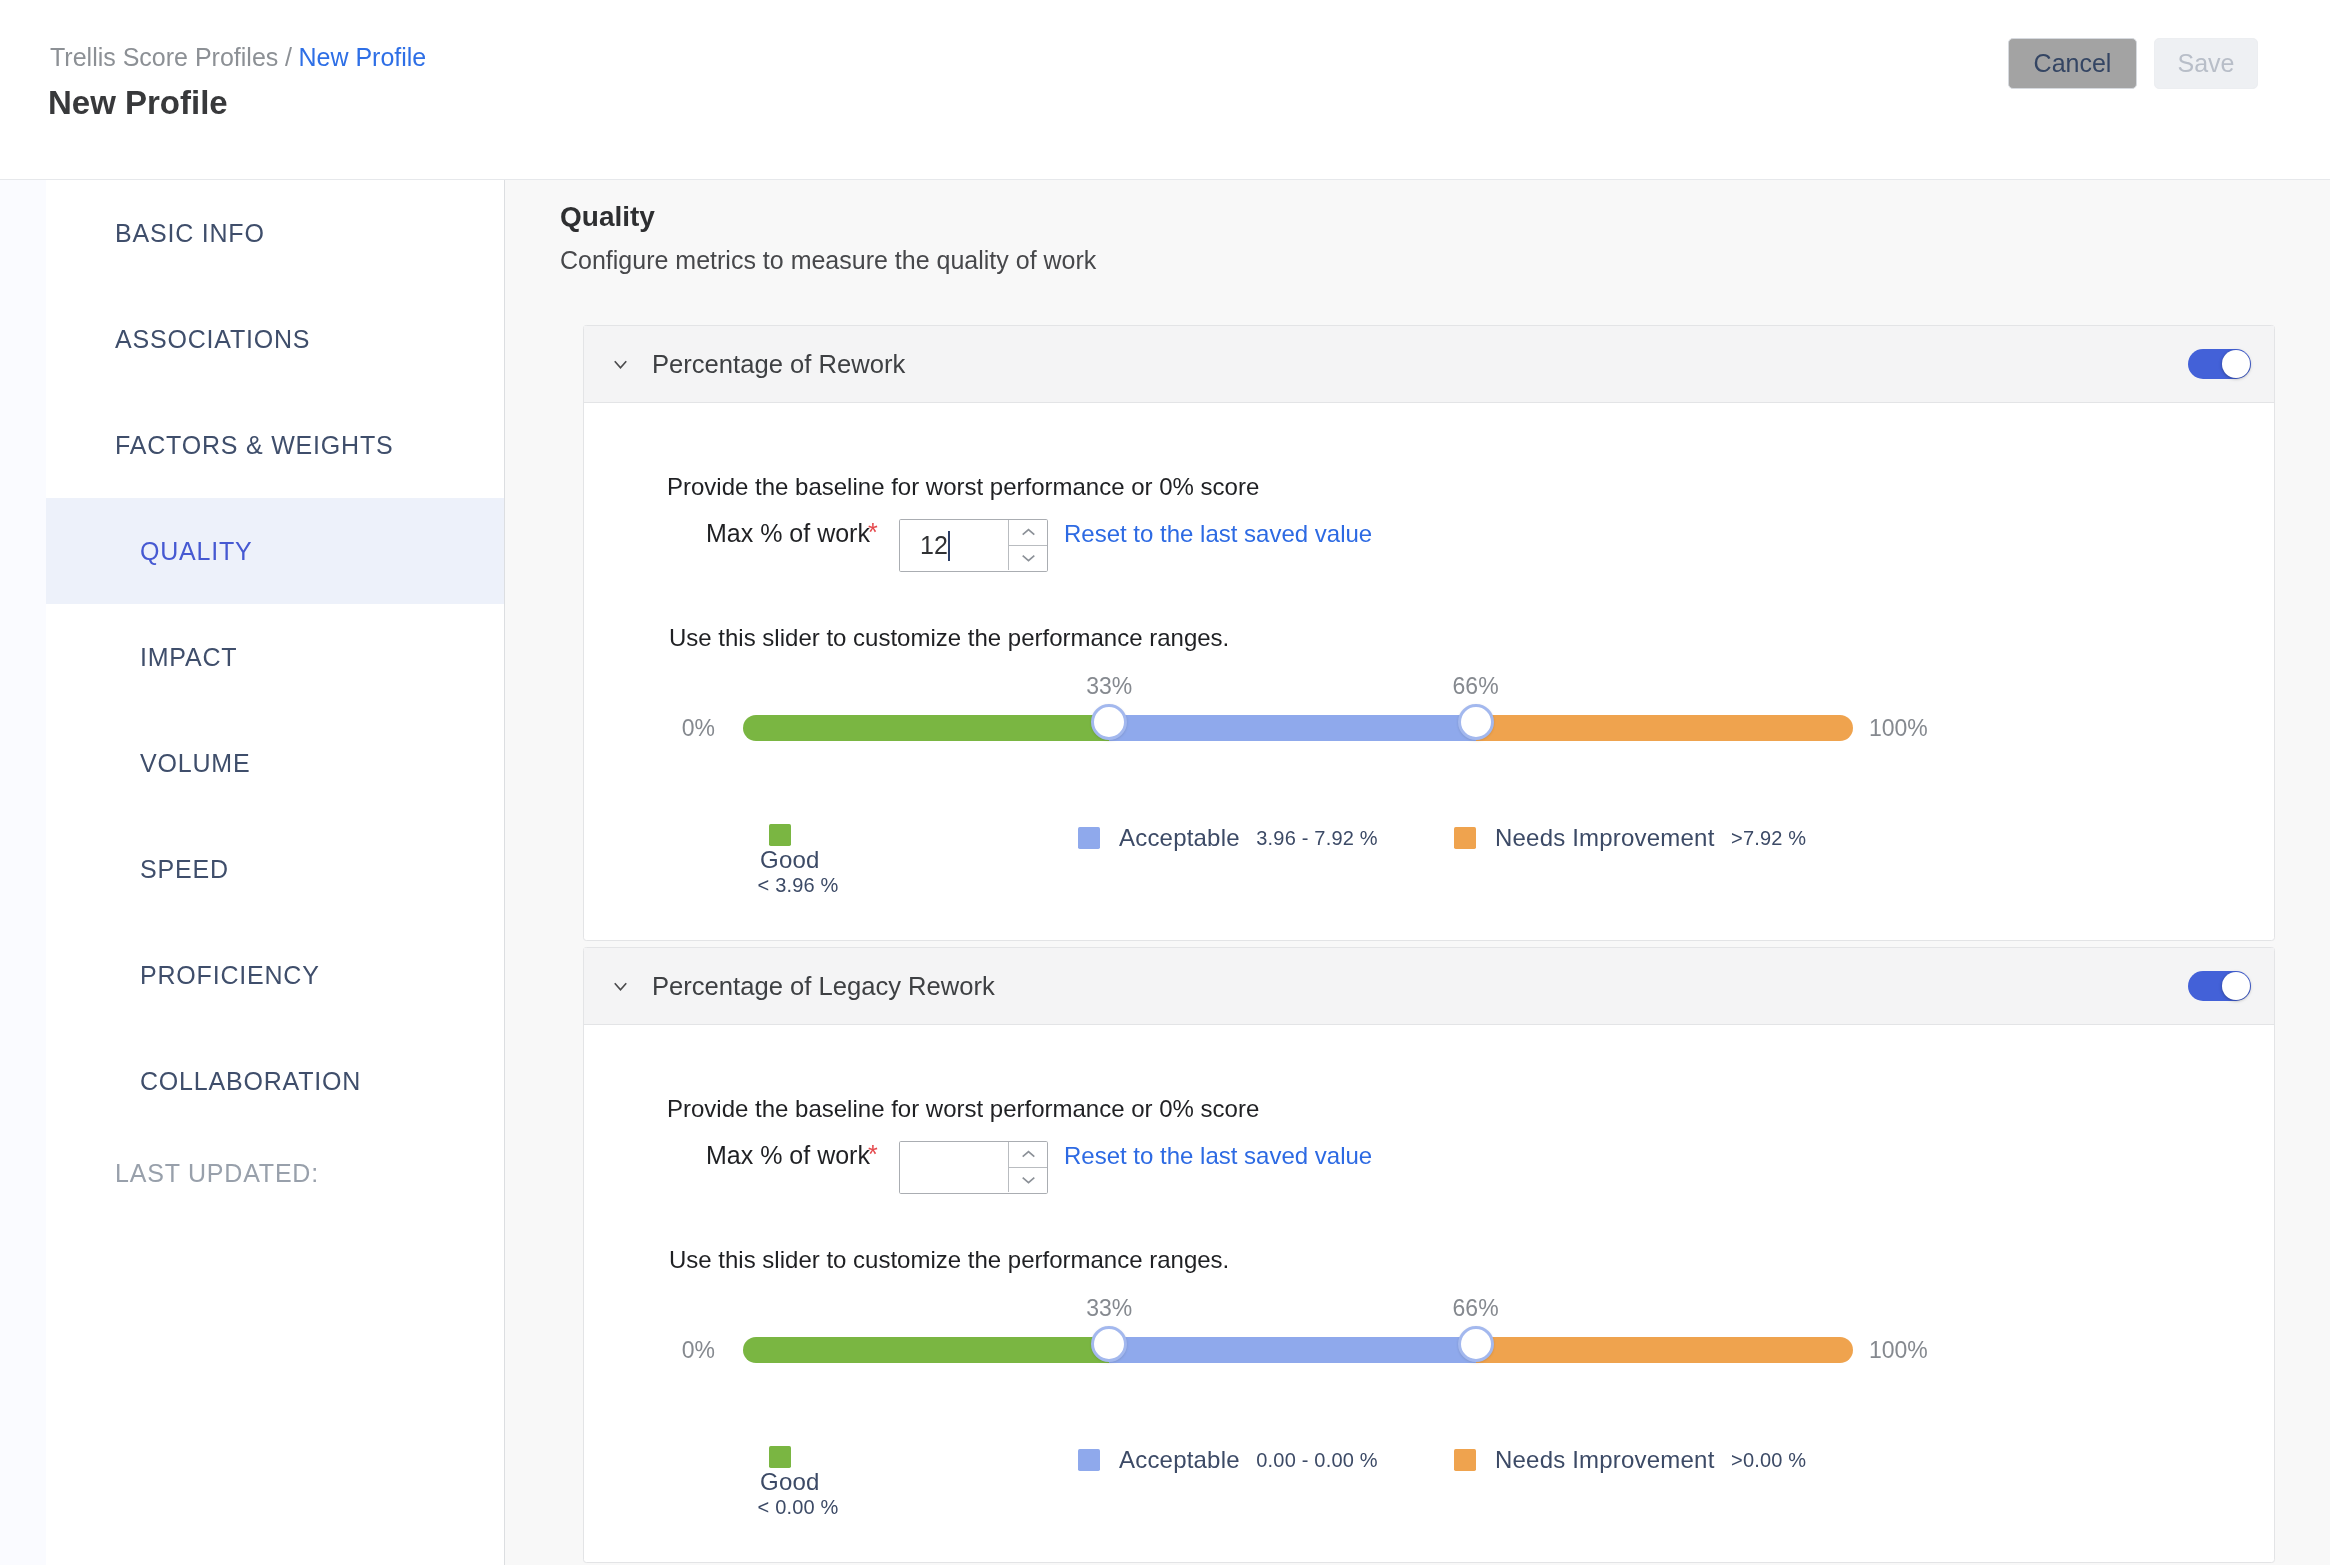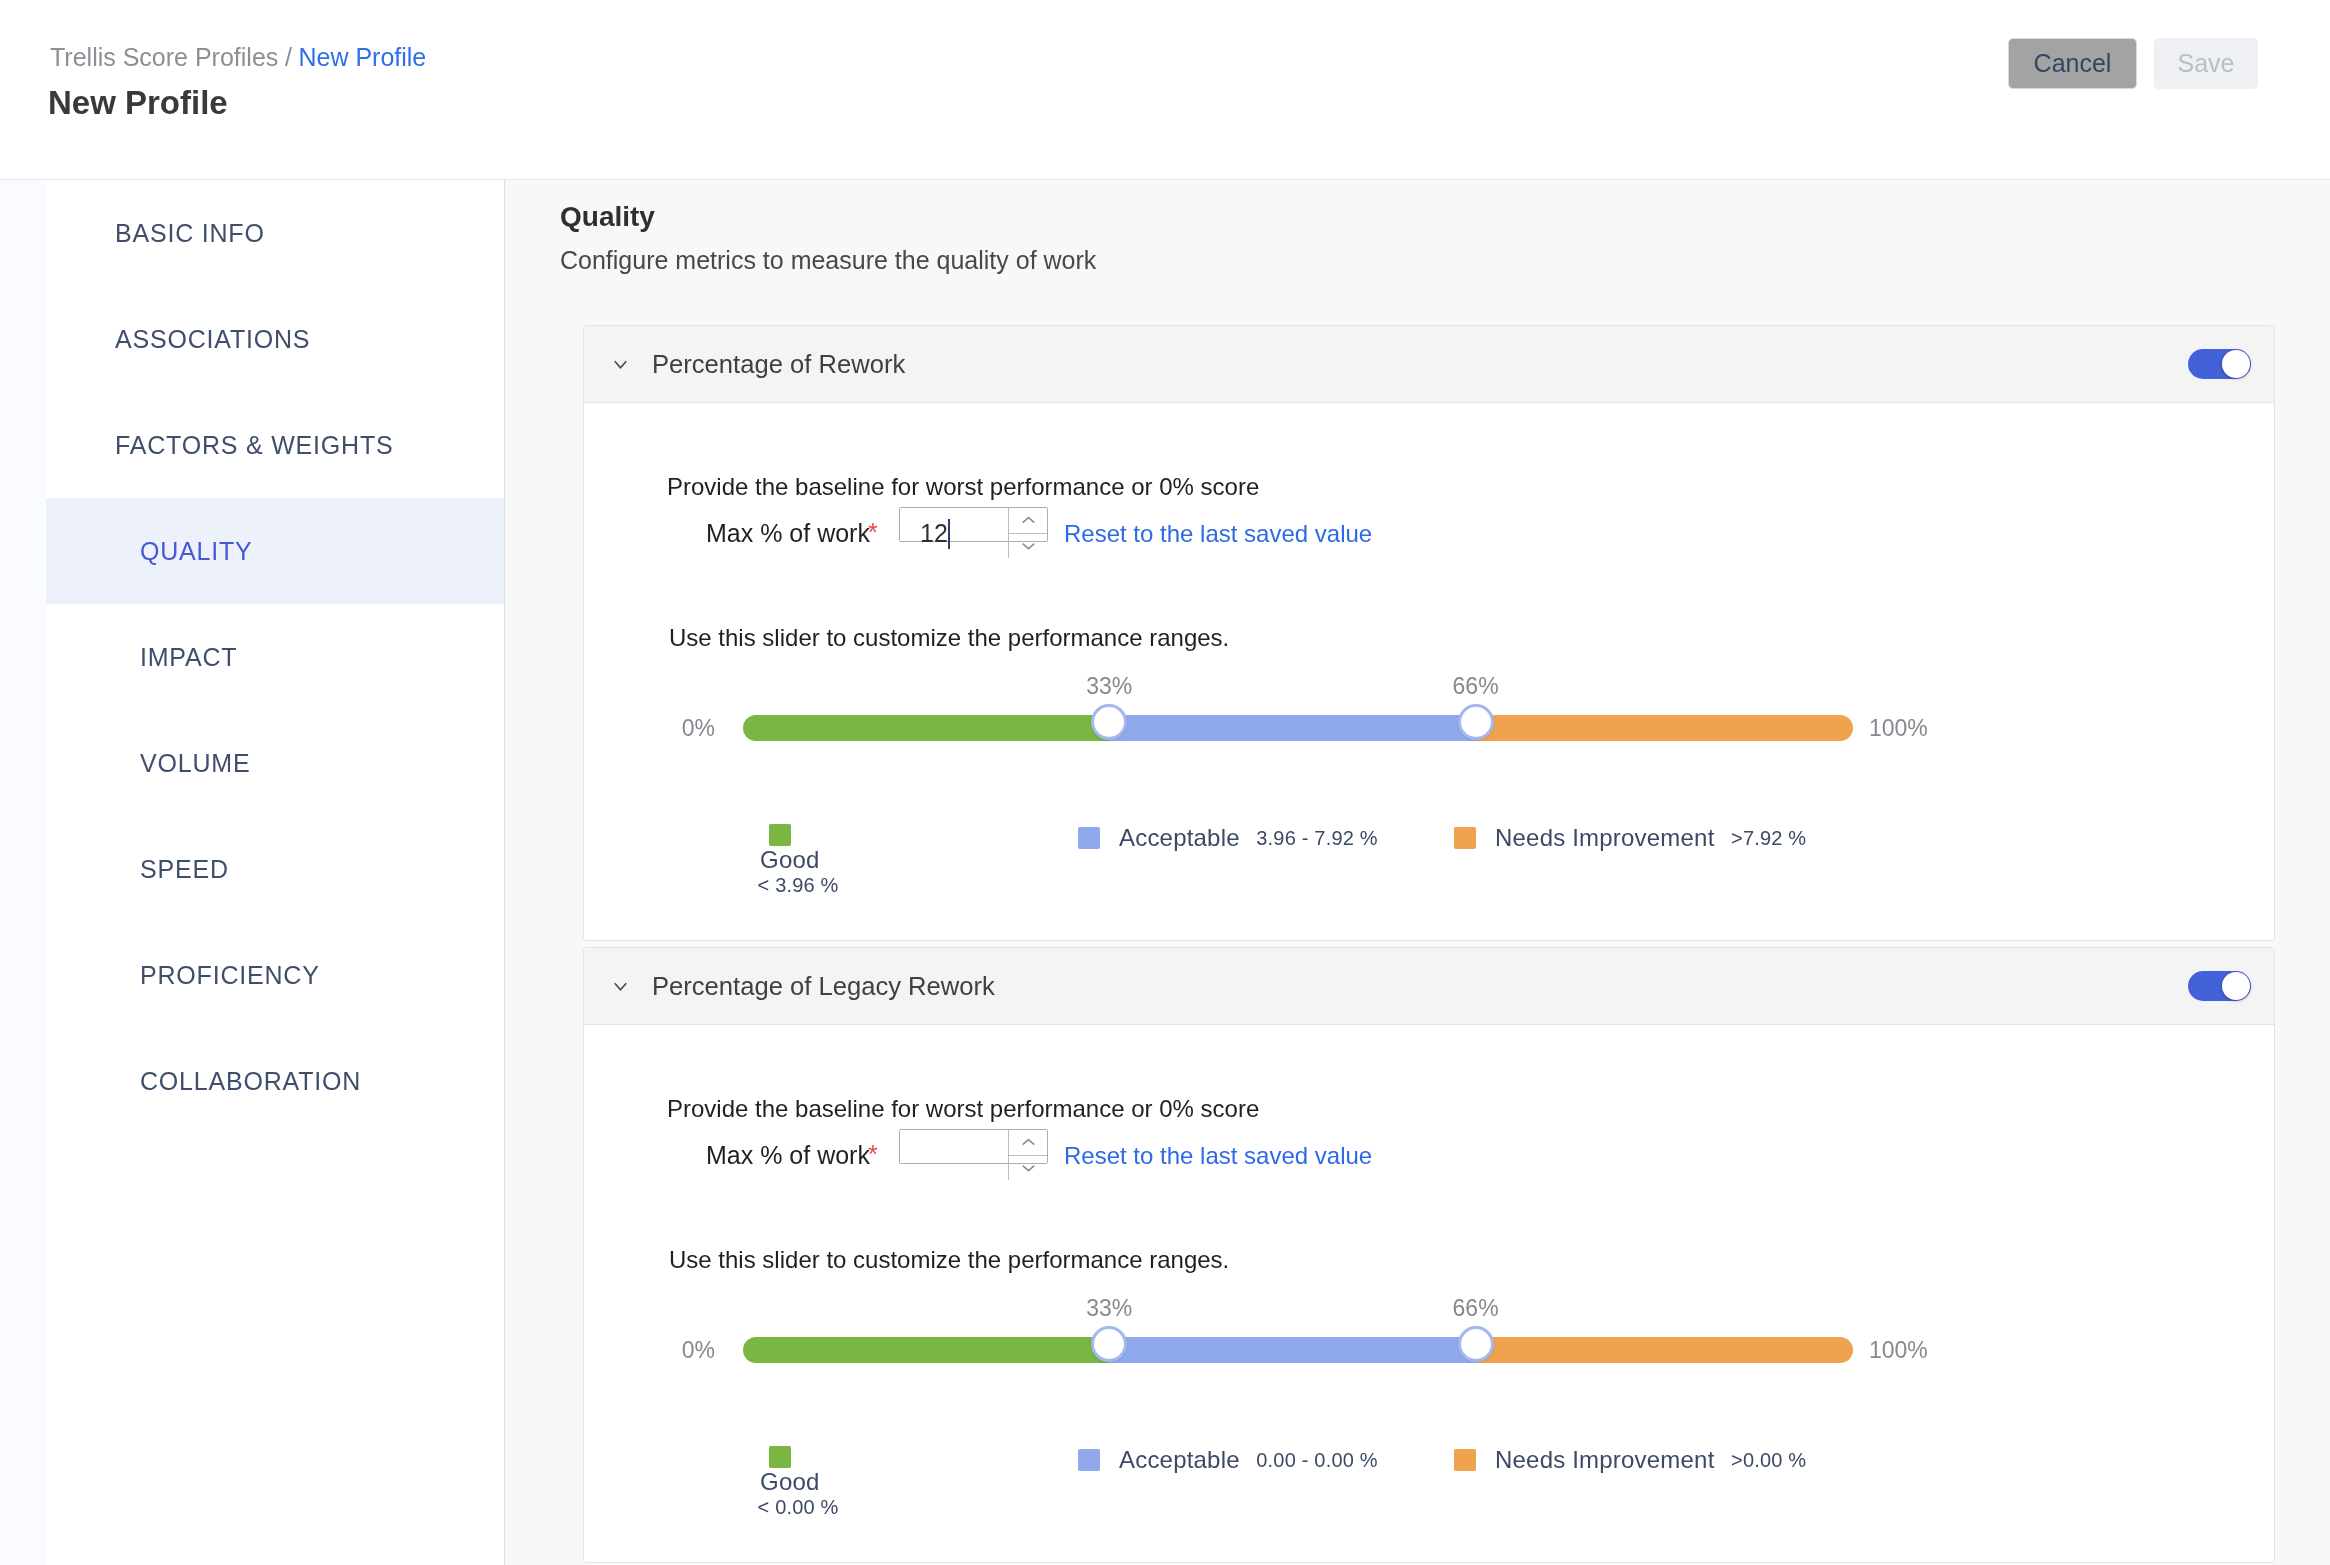--- a/index.html
+++ b/index.html
@@ -72,21 +72,21 @@
     position:absolute; right:0.8px; top:0.8px; width:28px; height:28px; border-radius:50%;
     background:#ffffff; box-shadow:0 0.8px 3.3px rgba(0,0,0,0.35);
   }
 
   .baseline-text { position:absolute; left:83px; top:127px; font-size:24px; color:#1f2023;margin-top:20px; }
 
   .input-row { position:absolute; left:0; top:181px; width:100%; height:53px; }
   .field-label { position:absolute; left:122px; top:0; height:53px; line-height:53px; font-size:25px; color:#1f2023; }
   .req { position:absolute; left:284px; top:0; height:53px; line-height:50px; font-size:25px; color:#e5494d; }
   .num-input {
-    position:absolute; left:315px; top:0; width:149px; height:35px;
+    position:absolute; left:315px; top:12px; width:149px; height:53px;
     background:#ffffff; border:1.7px solid #aaadb2; border-radius:1.7px;
   }
   .num-value { position:absolute; left:20px; top:0; height:50px; line-height:50px; font-size:25px; color:#303133; }
   .caret { position:absolute; top:10.7px; width:1.7px; height:30px; background:#2c3e66; }
   .spin {
     position:absolute; right:0; top:0; width:39px; height:50px;
     border-left:1.7px solid #b9bcc0; display:flex; flex-direction:column; cursor:pointer;
   }
   .spin .cell { flex:1; display:flex; align-items:center; justify-content:center; }
   .spin .cell.up { border-bottom:1.7px solid #b9bcc0; }
@@ -134,20 +134,21 @@
 <div class="sidebar">
   <div class="side-item top">BASIC INFO</div>
   <div class="side-item top">ASSOCIATIONS</div>
   <div class="side-item top">FACTORS &amp; WEIGHTS</div>
   <div class="side-item sub active">QUALITY</div>
   <div class="side-item sub">IMPACT</div>
   <div class="side-item sub">VOLUME</div>
   <div class="side-item sub">SPEED</div>
   <div class="side-item sub">PROFICIENCY</div>
   <div class="side-item sub">COLLABORATION</div>
+  <div class="side-footer">LAST UPDATED:</div>
 </div>
 
 <div class="main-title">Quality</div>
 <div class="main-subtitle">Configure metrics to measure the quality of work</div>
 
 <div class="metric-card card-1">
   <div class="card-header">
     <span class="chev">
       <svg viewBox="0 0 28 28">
           <polyline points="7,10 14,18 21,10"></polyline>

